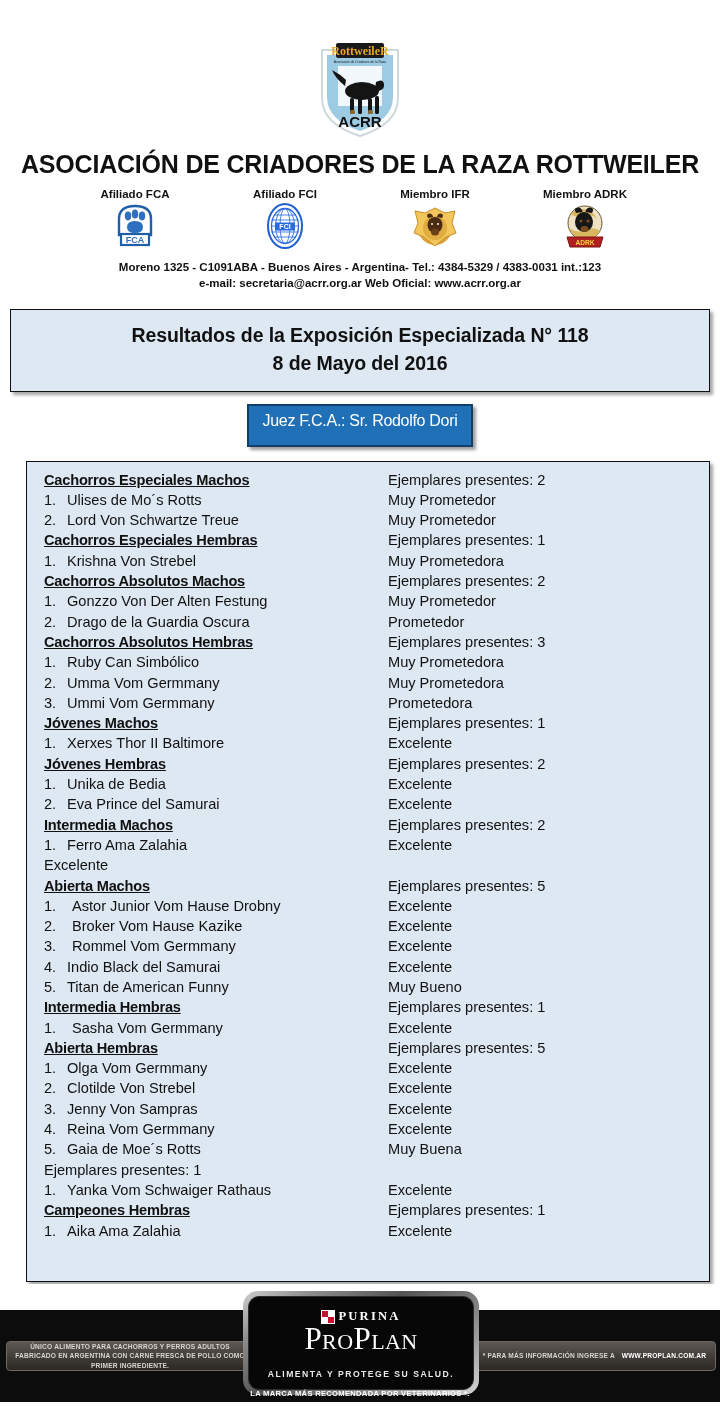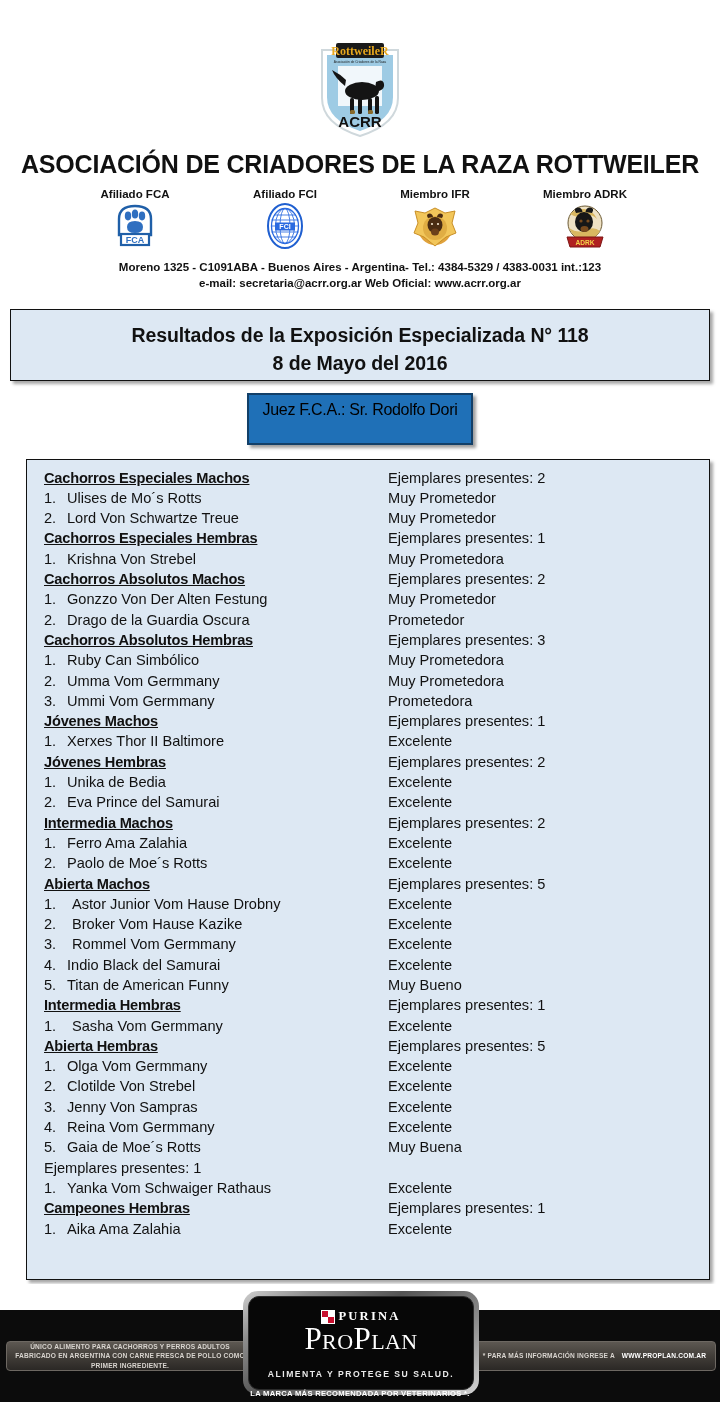--- a/index.html
+++ b/index.html
@@ -51,40 +51,40 @@
     line-height:1.35;
     margin-top:9px;
   }
 
   
   .title-banner{
     margin:18px 10px 0 10px;
     background:#dde8f3;
     border:1.5px solid #111;
     box-shadow:3px 3px 3px rgba(0,0,0,0.35);
-    padding:11px 0 2px 0;
+    padding:11px 0 13px 0;
     text-align:center;
   }
   .title-line{
     font-size:19.5px;
     font-weight:bold;
     color:#111;
     line-height:1.45;
     letter-spacing:-0.1px;
   }
 
   
   .judge-wrap{display:flex;justify-content:center;margin-top:12px;}
   .judge{
     background:#1f70b7;
     border:2px solid #123f68;
-    color:#000000;
+    color:#ffffff;
     font-size:16px;
     font-weight:normal;
-    padding:6px 14px 24px 14px;
+    padding:6px 14px 15px 14px;
     box-shadow:3px 3px 3px rgba(0,0,0,0.38);
     letter-spacing:-0.3px;
     white-space:nowrap;
   }
 
   
   .results{
     margin:14px 10px 0 26px;
     background:#dde8f3;
     border:1.4px solid #111;
@@ -423,21 +423,20 @@
     </div>
     <div class="row cat">
       <div class="left">Intermedia Machos</div>
       <div class="right">Ejemplares presentes: 2</div>
     </div>
     <div class="row">
       <div class="left"><span class="num">1.</span><span>Ferro Ama Zalahia</span></div>
       <div class="right">Excelente</div>
     </div>
     <div class="row">
-      <div class="left"><span class="num">2.</span><span>Paolo de Moe´s Rotts</span></div>
       <div class="right">Excelente</div>
     </div>
     <div class="row cat">
       <div class="left">Abierta Machos</div>
       <div class="right">Ejemplares presentes: 5</div>
     </div>
     <div class="row">
       <div class="left"><span class="num wide">1.</span><span>Astor Junior Vom Hause Drobny</span></div>
       <div class="right">Excelente</div>
     </div>

